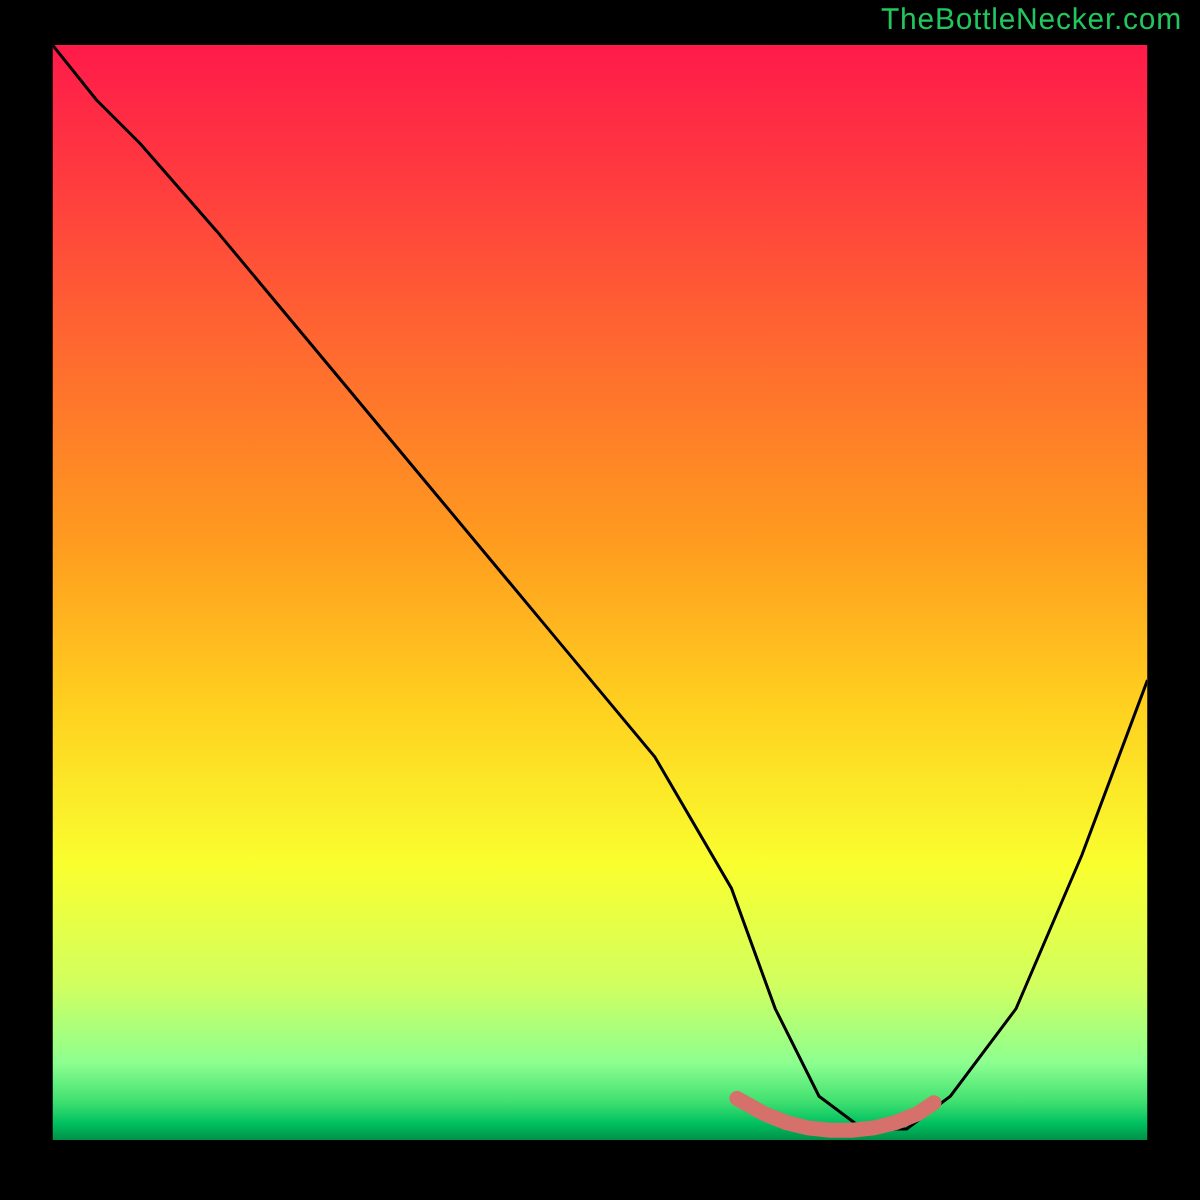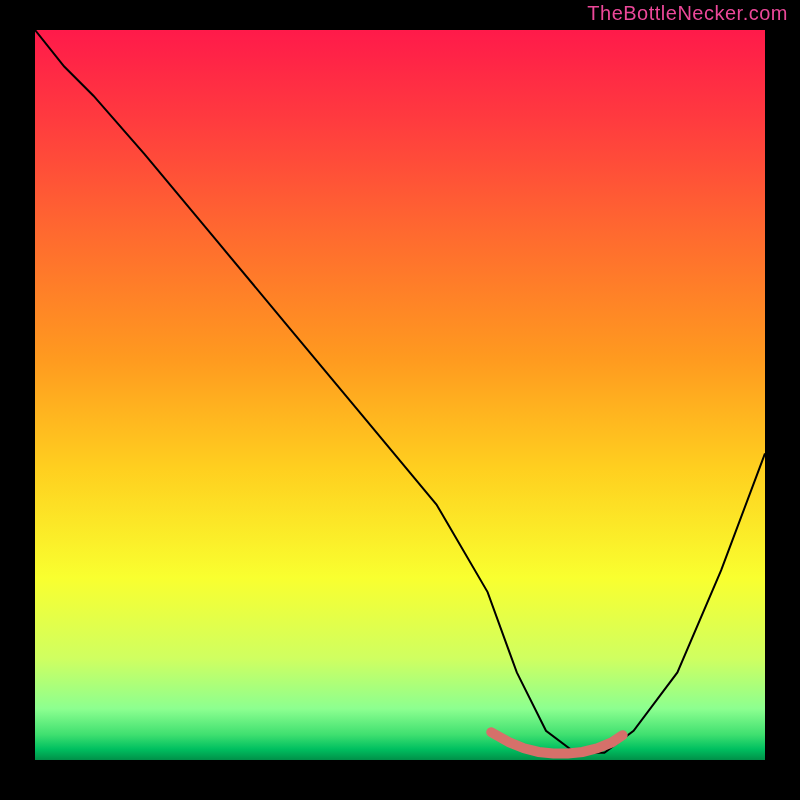--- a/index.html
+++ b/index.html
@@ -8,21 +8,21 @@
     width: 800px;
     height: 800px;
     background: #000;
     font-family: Arial, Helvetica, sans-serif;
     overflow: hidden;
   }
   .watermark {
     position: absolute;
     top: 2px;
     right: 12px;
-    color: #ec4899;
+    color: #22c55e;
     font-size: 20px;
     font-weight: 500;
     letter-spacing: 0.5px;
     z-index: 10;
   }
   .plot-area {
     position: absolute;
     left: 35px;
     top: 30px;
     width: 730px;

